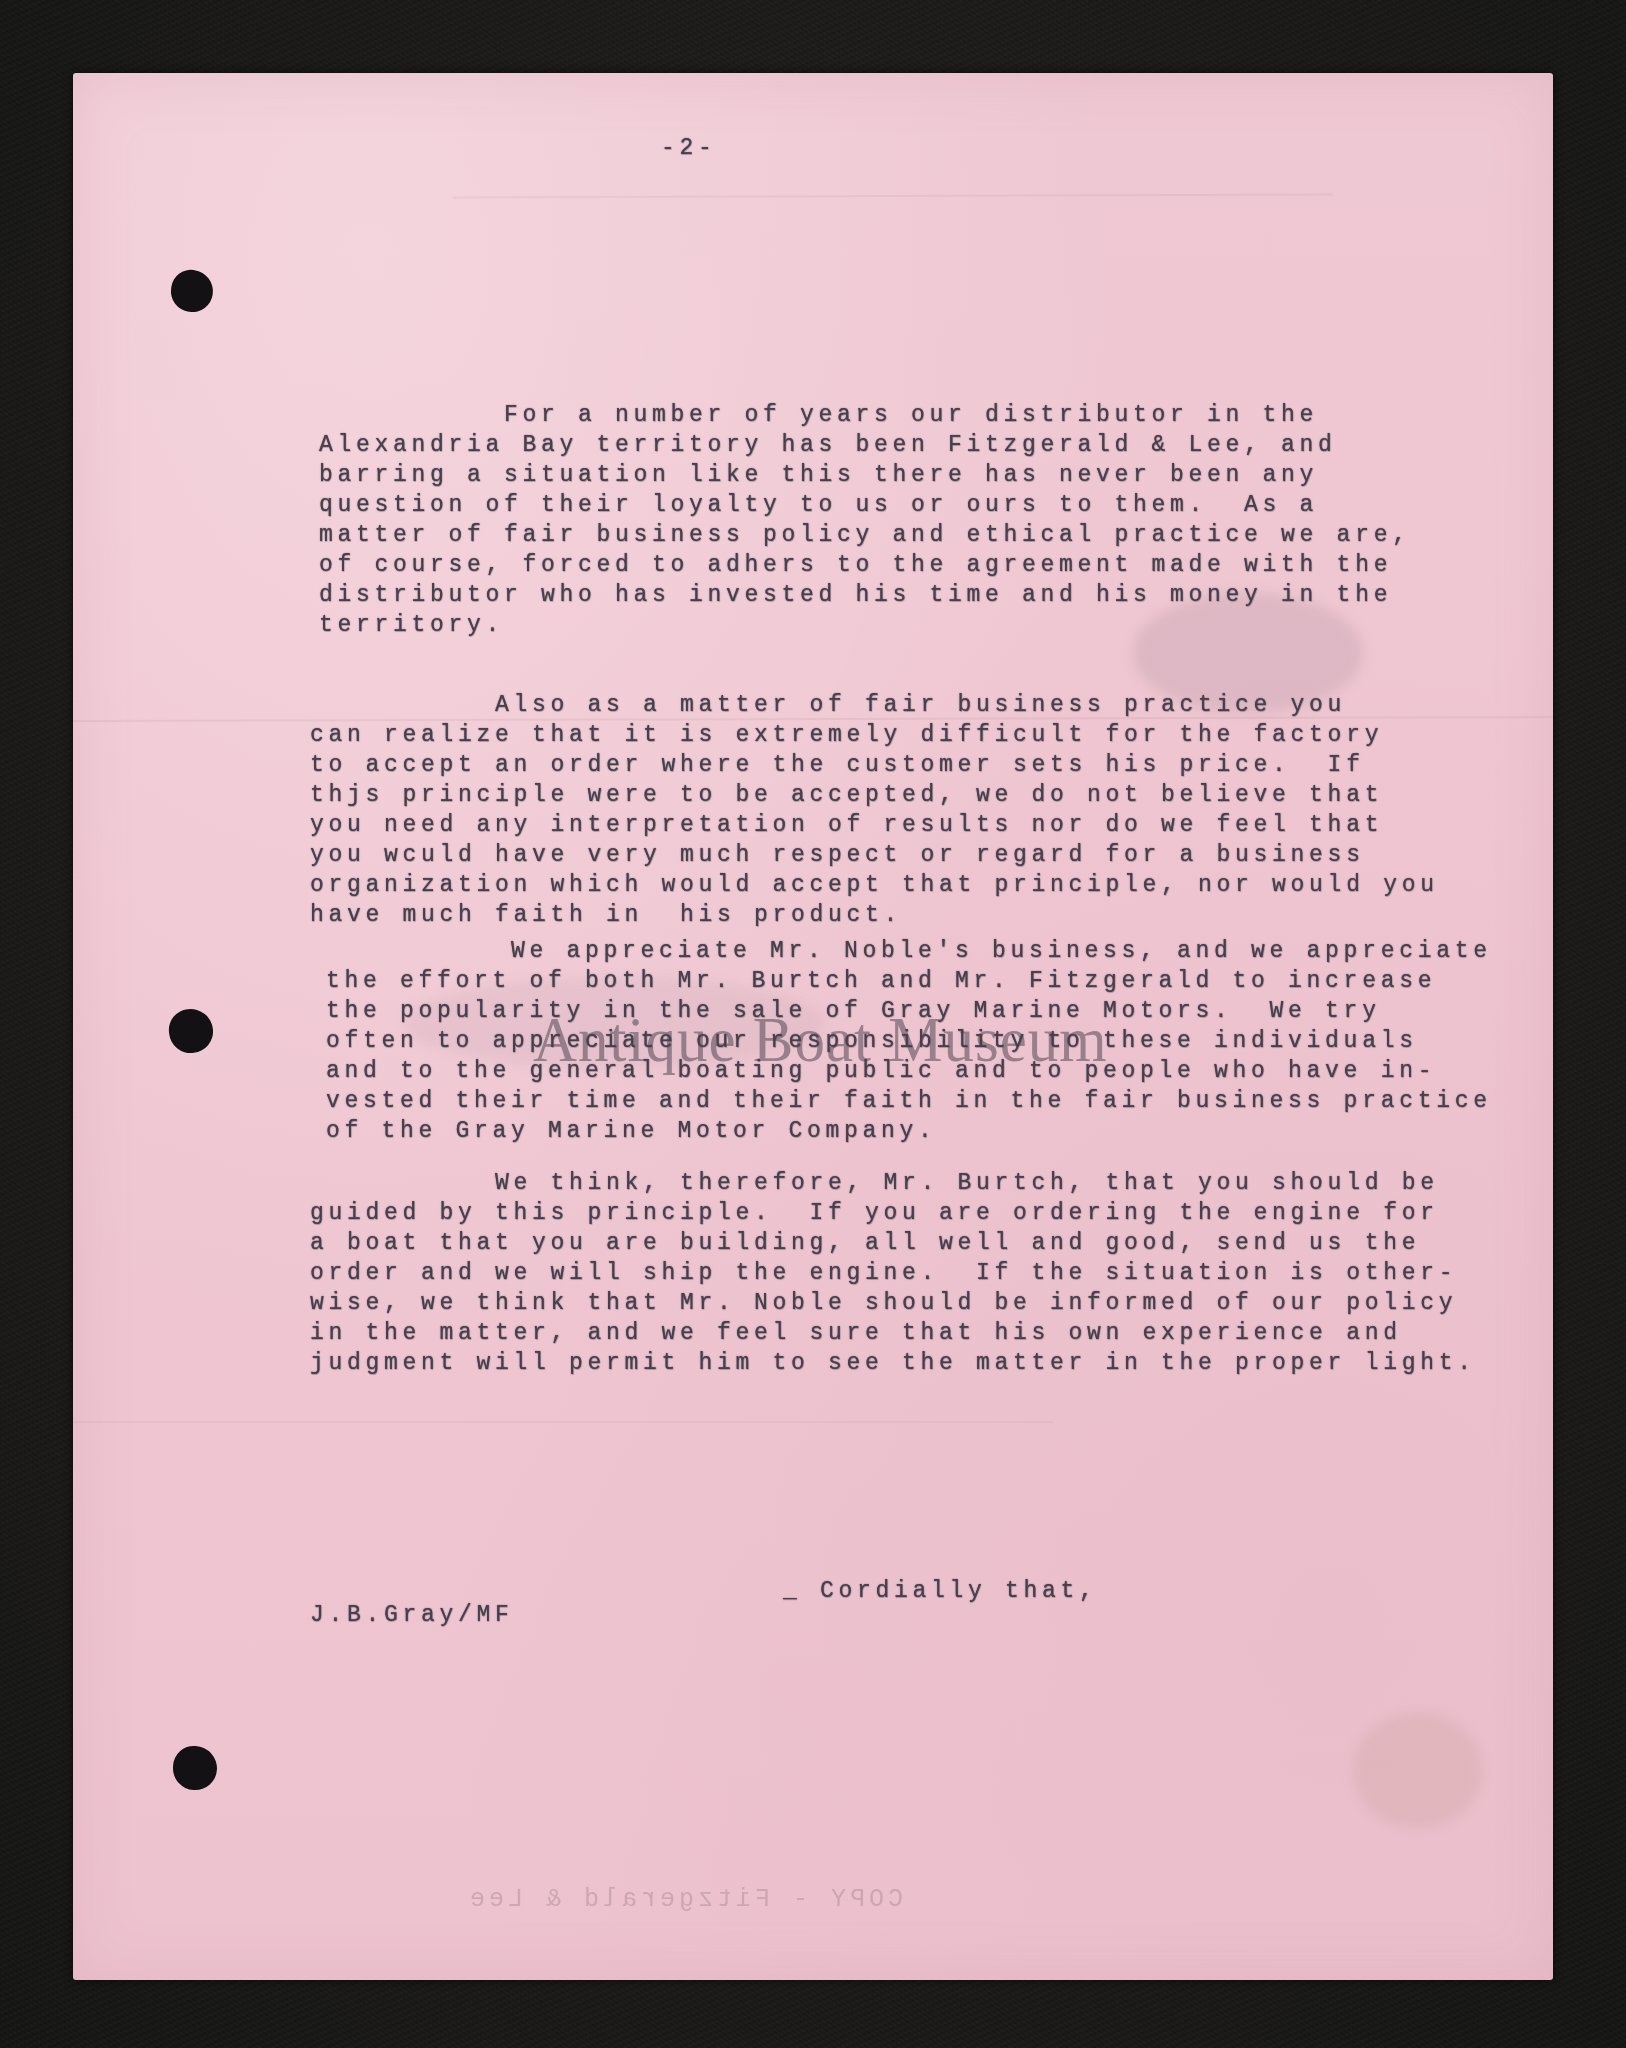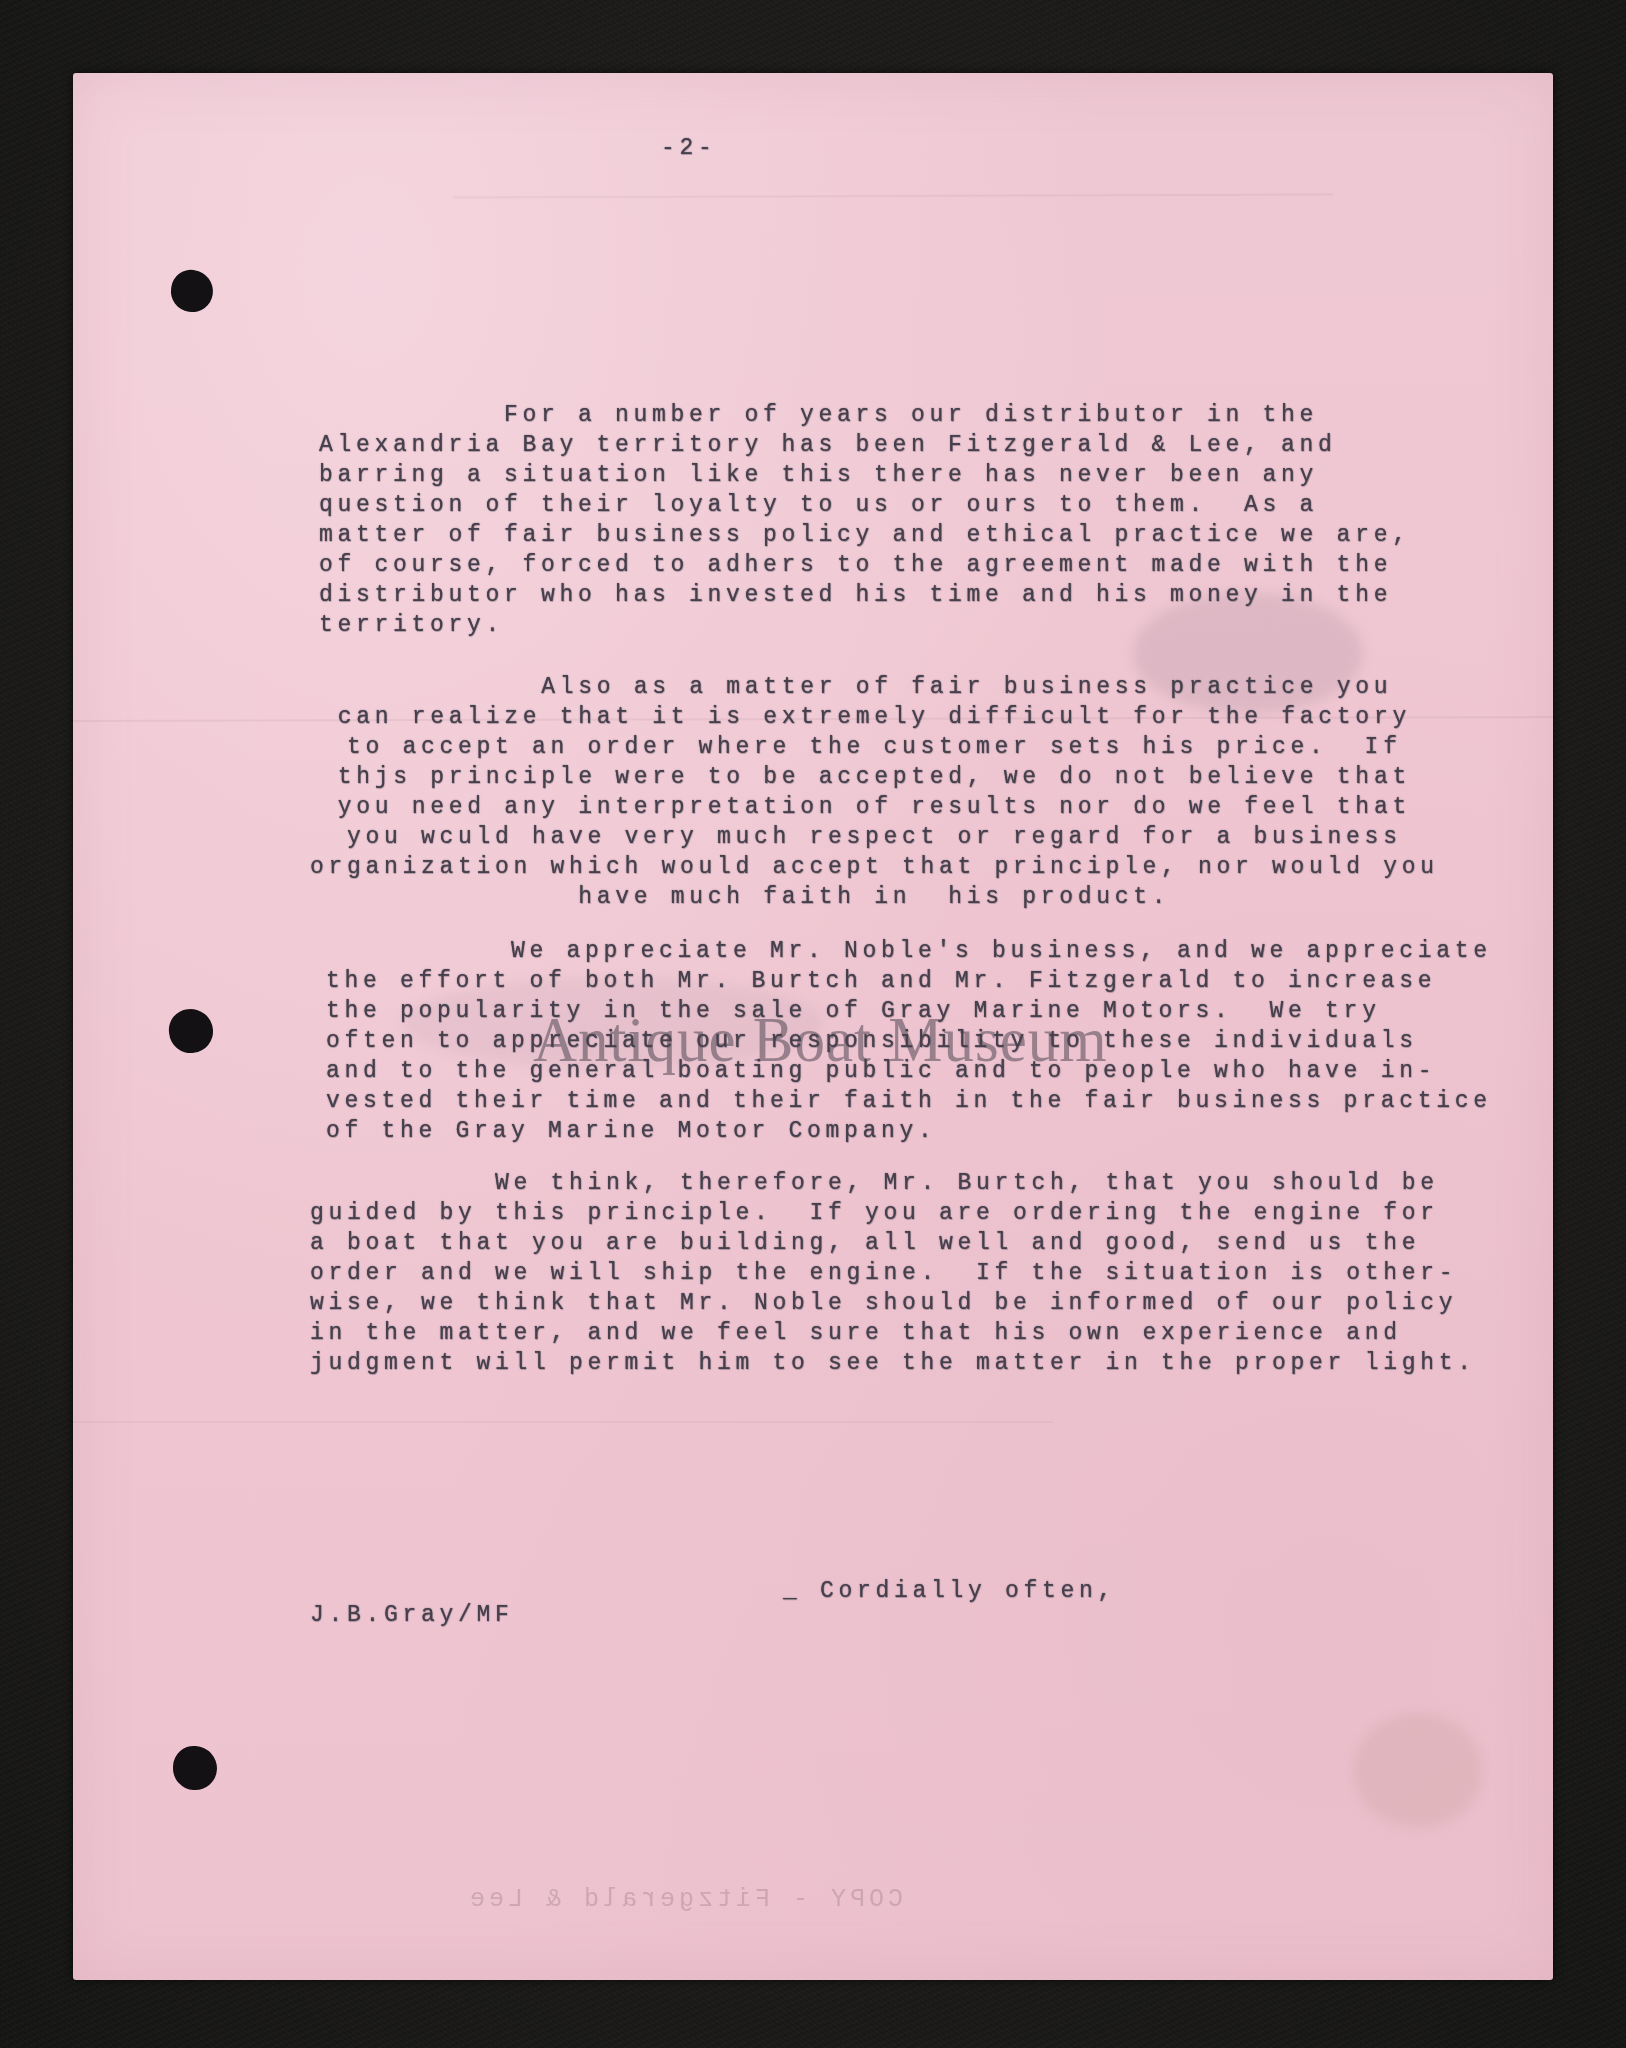--- a/index.html
+++ b/index.html
@@ -45,21 +45,21 @@
     color:#45404c;
     font-size:23px;
     letter-spacing:4.7px;
     line-height:30px;
     white-space:pre;
     text-shadow:0 0 1.3px rgba(69,63,76,0.85), 0.6px 0.6px 0 rgba(69,63,76,0.25);
   }
   .pagenum{left:588px;top:60px;}
   .p1{left:237px;top:209px;}
   .p2{left:246px;top:327px;}
-  .p3{left:237px;top:599px;text-align:center;}
+  .p3{left:237px;top:617px;}
   .p4{left:253px;top:863px;}
   .p5{left:237px;top:1095px;}
   .p6{left:237px;top:1327px;}
   .closing{left:710px;top:1503px;}
   .reference{left:237px;top:1527px;}
   .company{left:752px;top:1565px;font-weight:bold;text-shadow:0 0 1.6px rgba(55,50,62,0.9),0.7px 0.7px 0 rgba(55,50,62,0.4);}
   
   .watermark{
     position:absolute;left:460px;top:932px;
     font-family:"Liberation Serif","DejaVu Serif",serif;
@@ -113,21 +113,21 @@
 vested their time and their faith in the fair business practice
 of the Gray Marine Motor Company.</div>
   <div class="type p5">          We think, therefore, Mr. Burtch, that you should be
 guided by this principle.  If you are ordering the engine for
 a boat that you are building, all well and good, send us the
 order and we will ship the engine.  If the situation is other-
 wise, we think that Mr. Noble should be informed of our policy
 in the matter, and we feel sure that his own experience and
 judgment will permit him to see the matter in the proper light.</div>
 
-  <div class="type closing">_ Cordially often,</div>
+  <div class="type closing">_ Cordially that,</div>
   <div class="type reference">J.B.Gray/MF</div>
 
   <div class="bleed">COPY - Fitzgerald &amp; Lee</div>
   <div class="watermark">Antique Boat Museum</div>
 
   <div class="hole h1"></div>
   <div class="hole h2"></div>
   <div class="hole h3"></div>
 </div>
 

